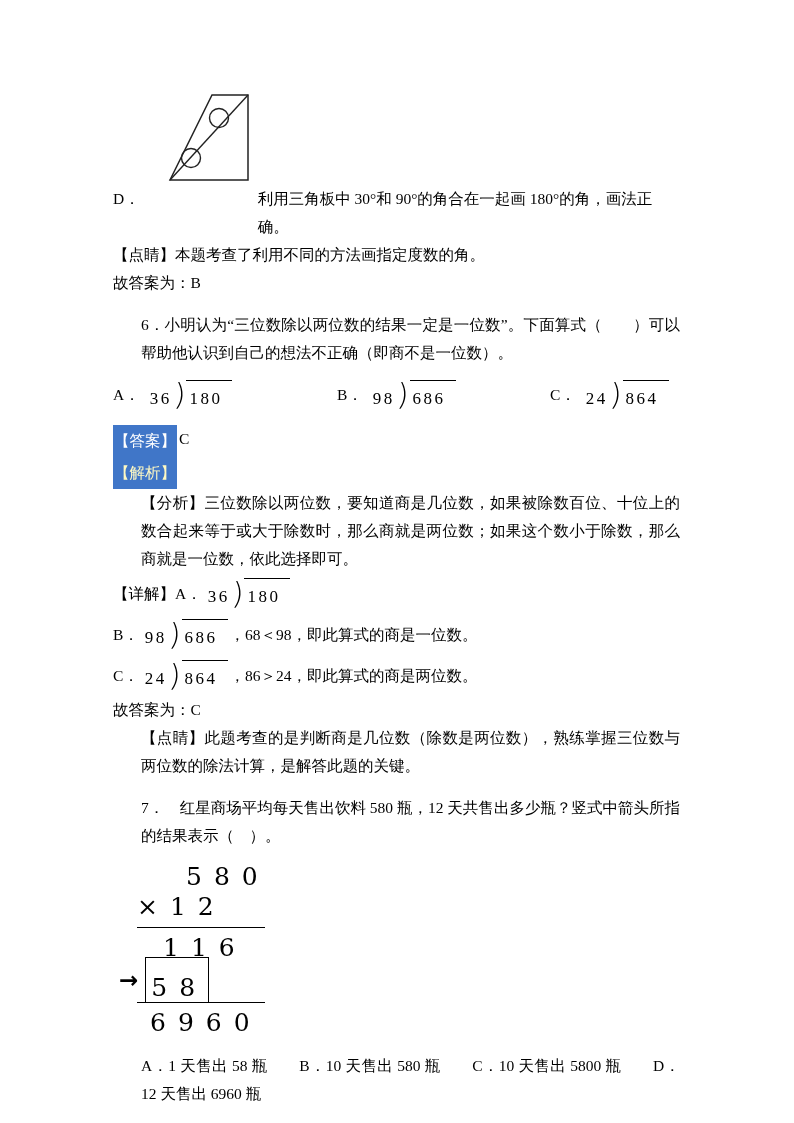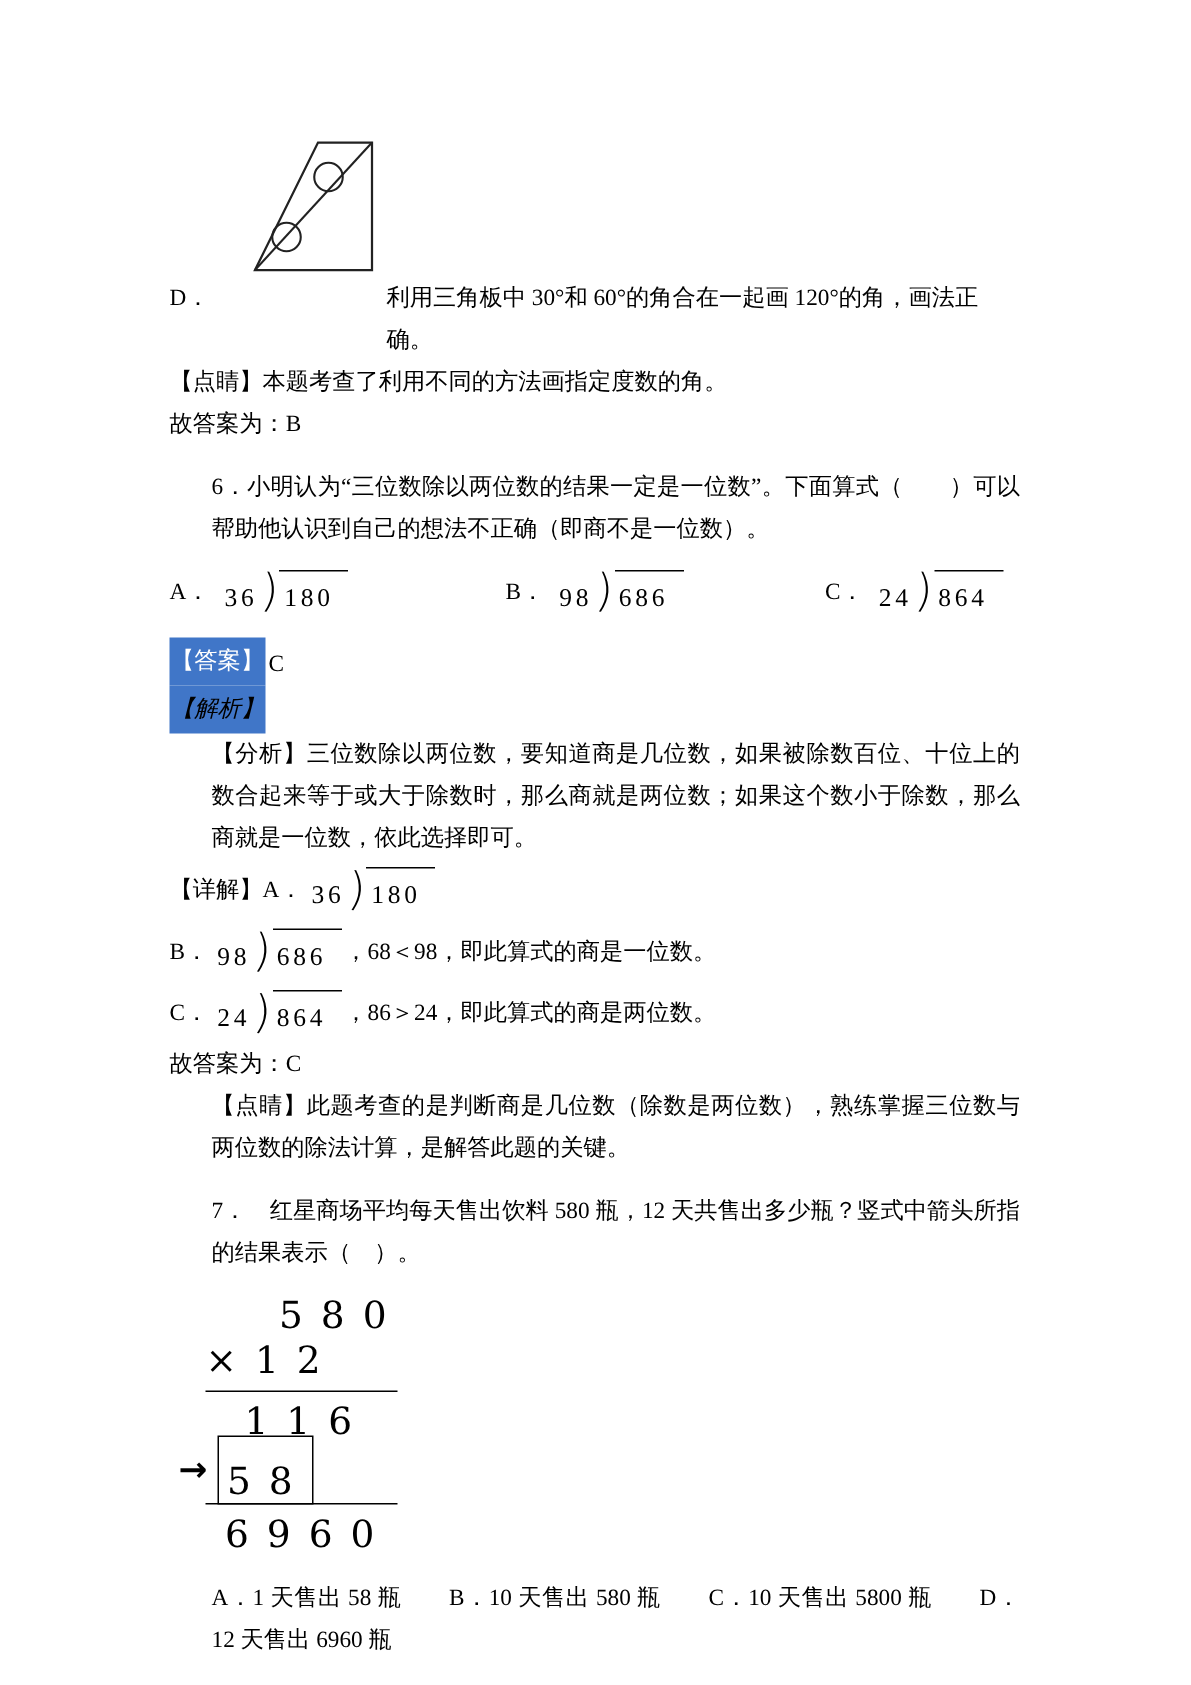--- a/index.html
+++ b/index.html
@@ -38,21 +38,21 @@
 
   
   .divrow { display:flex; align-items:center; height:48px; margin:4px 0 6px 0; }
   .divopt { display:flex; align-items:center; }
   .divopt .opt-label { margin-right:10px; }
   .divopt.g1 { width:224px; }
   .divopt.g2 { width:213px; }
 
   .hl { padding:2px 1px; }
 
-  .ansline { min-height:30px; display:flex; align-items:flex-end; }
+  .ansline { min-height:30px; display:flex; align-items:flex-start; }
   .ansline .ansval { margin-left:2px; }
 
   
   .detail { display:flex; align-items:center; min-height:41px; }
   .detail .dlabel { margin-right:6px; }
   .detail .dtext { margin-left:2px; }
 
   
   .vmul {
     margin:12px 0 14px 24px; width:150px;
@@ -79,21 +79,21 @@
     <svg width="82" height="90" viewBox="0 0 82 90">
       <polygon points="2,87 44,2 80,2 80,87" fill="none" stroke="#222" stroke-width="1.5"></polygon>
       <line x1="2" y1="87" x2="80" y2="2" stroke="#222" stroke-width="1.4"></line>
       <circle cx="51" cy="25" r="9.5" fill="none" stroke="#222" stroke-width="1.4"></circle>
       <circle cx="23" cy="65" r="9.5" fill="none" stroke="#222" stroke-width="1.4"></circle>
     </svg>
   </div>
 
   <div class="line optline">
     <span>D．</span>
-    <span class="optd-text">利用三角板中 30°和 60°的角合在一起画 120°的角，画法正确。</span>
+    <span class="optd-text">利用三角板中 30°和 90°的角合在一起画 180°的角，画法正确。</span>
   </div>
   <div class="line">【点睛】本题考查了利用不同的方法画指定度数的角。</div>
   <div class="line">故答案为：B</div>
 
   <div class="sec-gap"></div>
 
   <p class="para">6．小明认为“三位数除以两位数的结果一定是一位数”。下面算式（　　）可以帮助他认识到自己的想法不正确（即商不是一位数）。</p>
 
   <div class="divrow">
     <div class="divopt g1">
@@ -120,21 +120,21 @@
         <span class="ld-dvd">864</span>
       </span>
     </div>
   </div>
 
   <div class="ansline">
     <span class="hl" style="background:#4076C8;color:#fff;">【答案】</span>
     <span class="ansval">C</span>
   </div>
   <div class="ansline">
-    <span class="hl" style="background:#4076C8;color:#000000;font-style:italic;">【解析】</span>
+    <span class="hl" style="background:#4076C8;color:#fef9c3;">【解析】</span>
   </div>
 
   <p class="para">【分析】三位数除以两位数，要知道商是几位数，如果被除数百位、十位上的数合起来等于或大于除数时，那么商就是两位数；如果这个数小于除数，那么商就是一位数，依此选择即可。</p>
 
   <div class="detail">
     <span class="dlabel">【详解】A．</span>
     <span class="ld">
       <span class="ld-dvs">36</span>
       <span class="ld-paren">)</span>
       <span class="ld-dvd">180</span>

